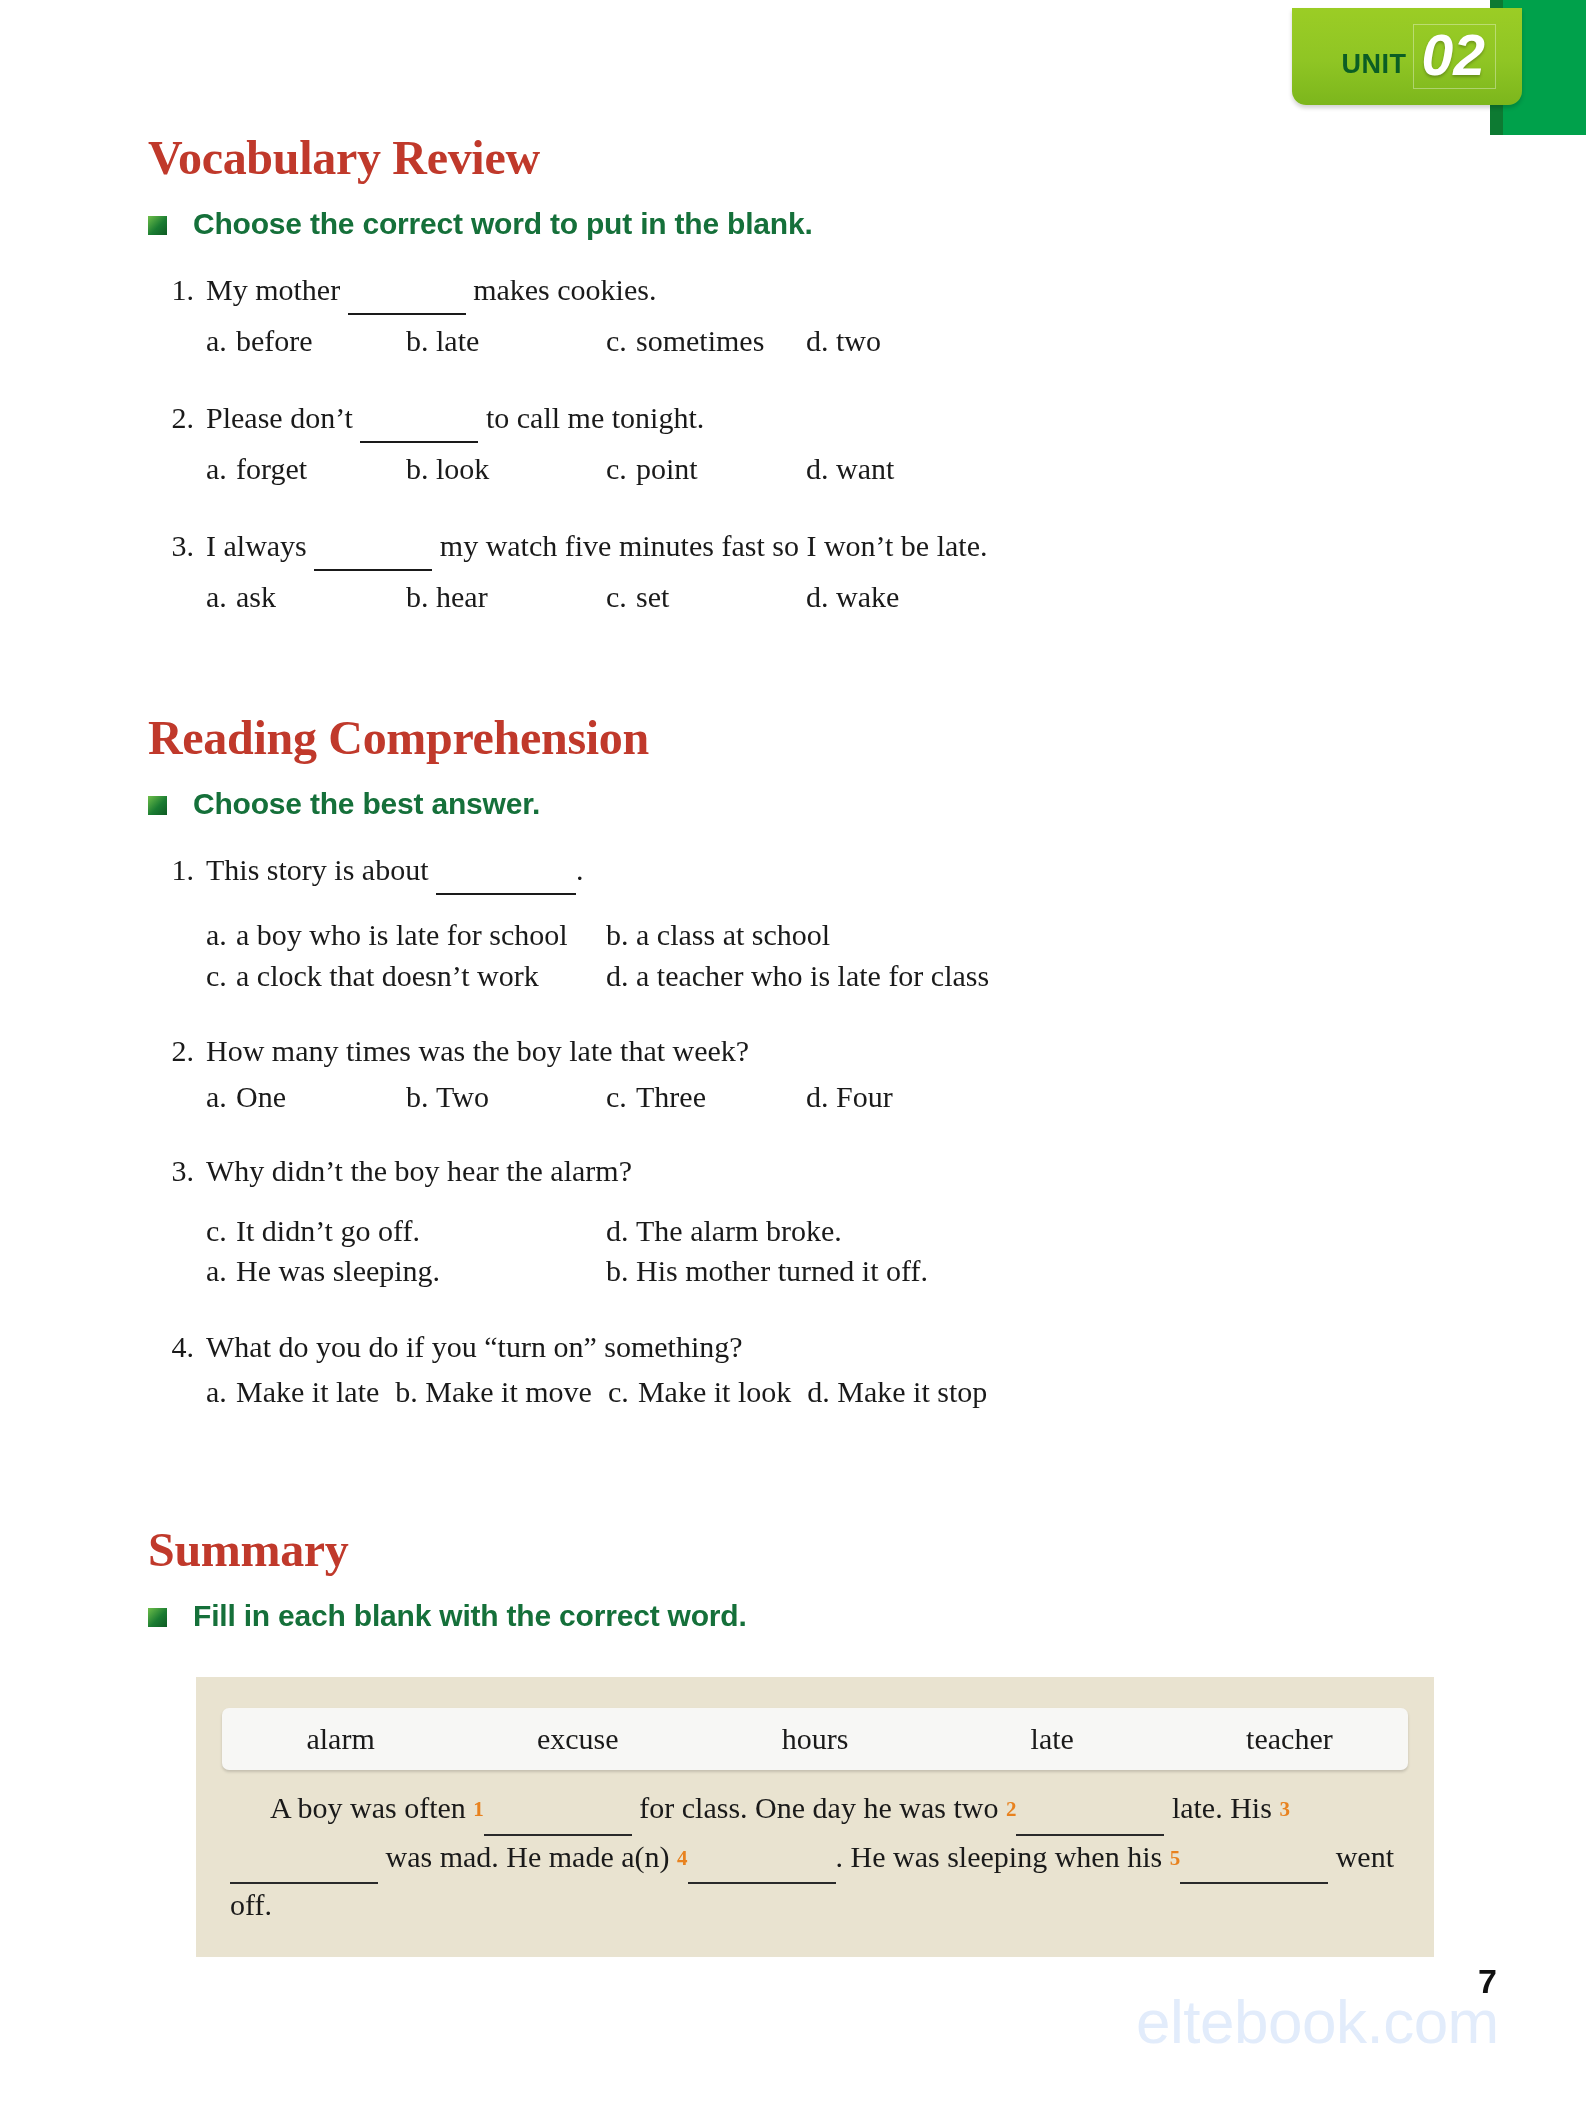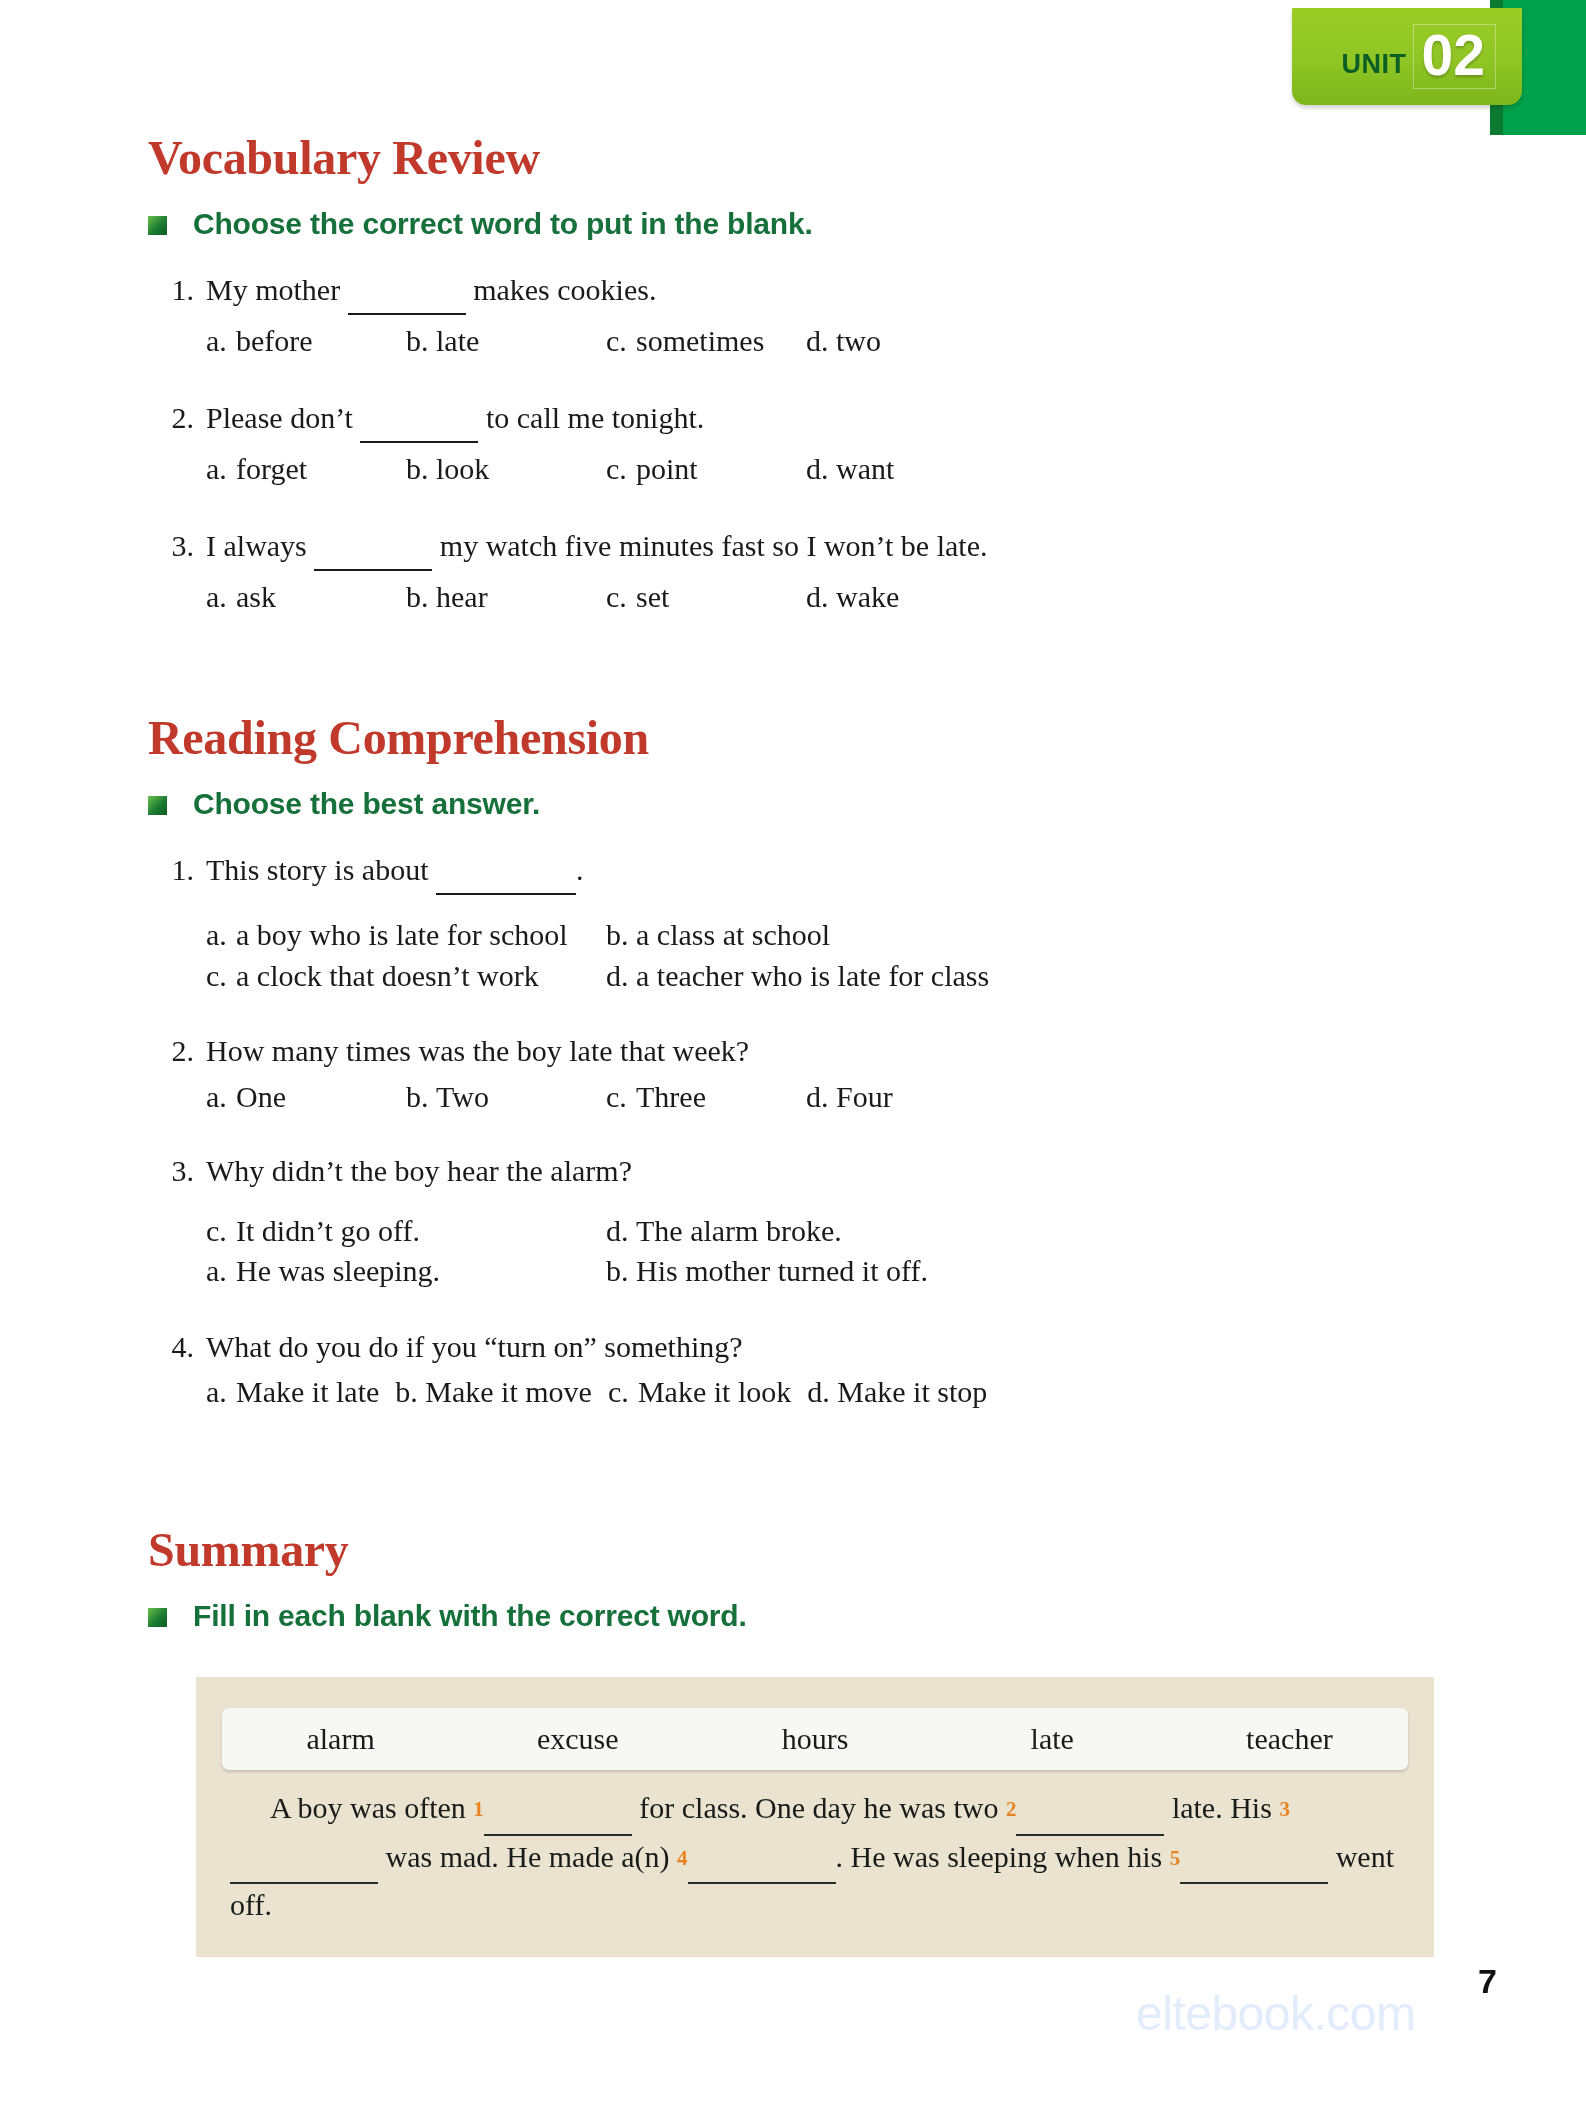--- a/index.html
+++ b/index.html
@@ -32,20 +32,21 @@
     font-family:"Liberation Sans", sans-serif;
     font-weight:bold;font-size:27px;color:#0b5e24;letter-spacing:.5px;
     position:relative;top:-2px;
   }
   #unit-num{
     font-family:"Liberation Sans", sans-serif;
     font-weight:bold;font-size:57px;color:#ffffff;
     line-height:1;padding:2px 10px 4px 8px;
     border:1px solid rgba(255,255,255,.35);
     text-shadow:0 2px 3px rgba(0,0,0,.25);
+    font-style:italic;
   }
 
   
   #page{
     position:absolute;left:0;top:0;width:1586px;height:2102px;
   }
 
   .section-title{
     font-family:"Liberation Serif", serif;
     font-weight:bold;
@@ -117,21 +118,21 @@
   .bnum{color:#e8821f;font-size:21px;vertical-align:2px;font-weight:bold;}
   .sblank{
     display:inline-block;border-bottom:2px solid #2a2a2a;
     vertical-align:-4px;
   }
 
   
   #watermark{
     position:absolute;left:1136px;top:1986px;
     font-family:"Liberation Sans", sans-serif;
-    font-size:48px;color:#e2ecfb;letter-spacing:-0.5px;
+    font-size:62px;color:#e2ecfb;letter-spacing:-0.5px;
     white-space:nowrap;
   }
   #pagenum{
     position:absolute;left:1478px;top:1962px;
     font-family:"Liberation Sans", sans-serif;
     font-weight:bold;font-size:34px;color:#111;
   }
 </style>
 </head>
 <body>

